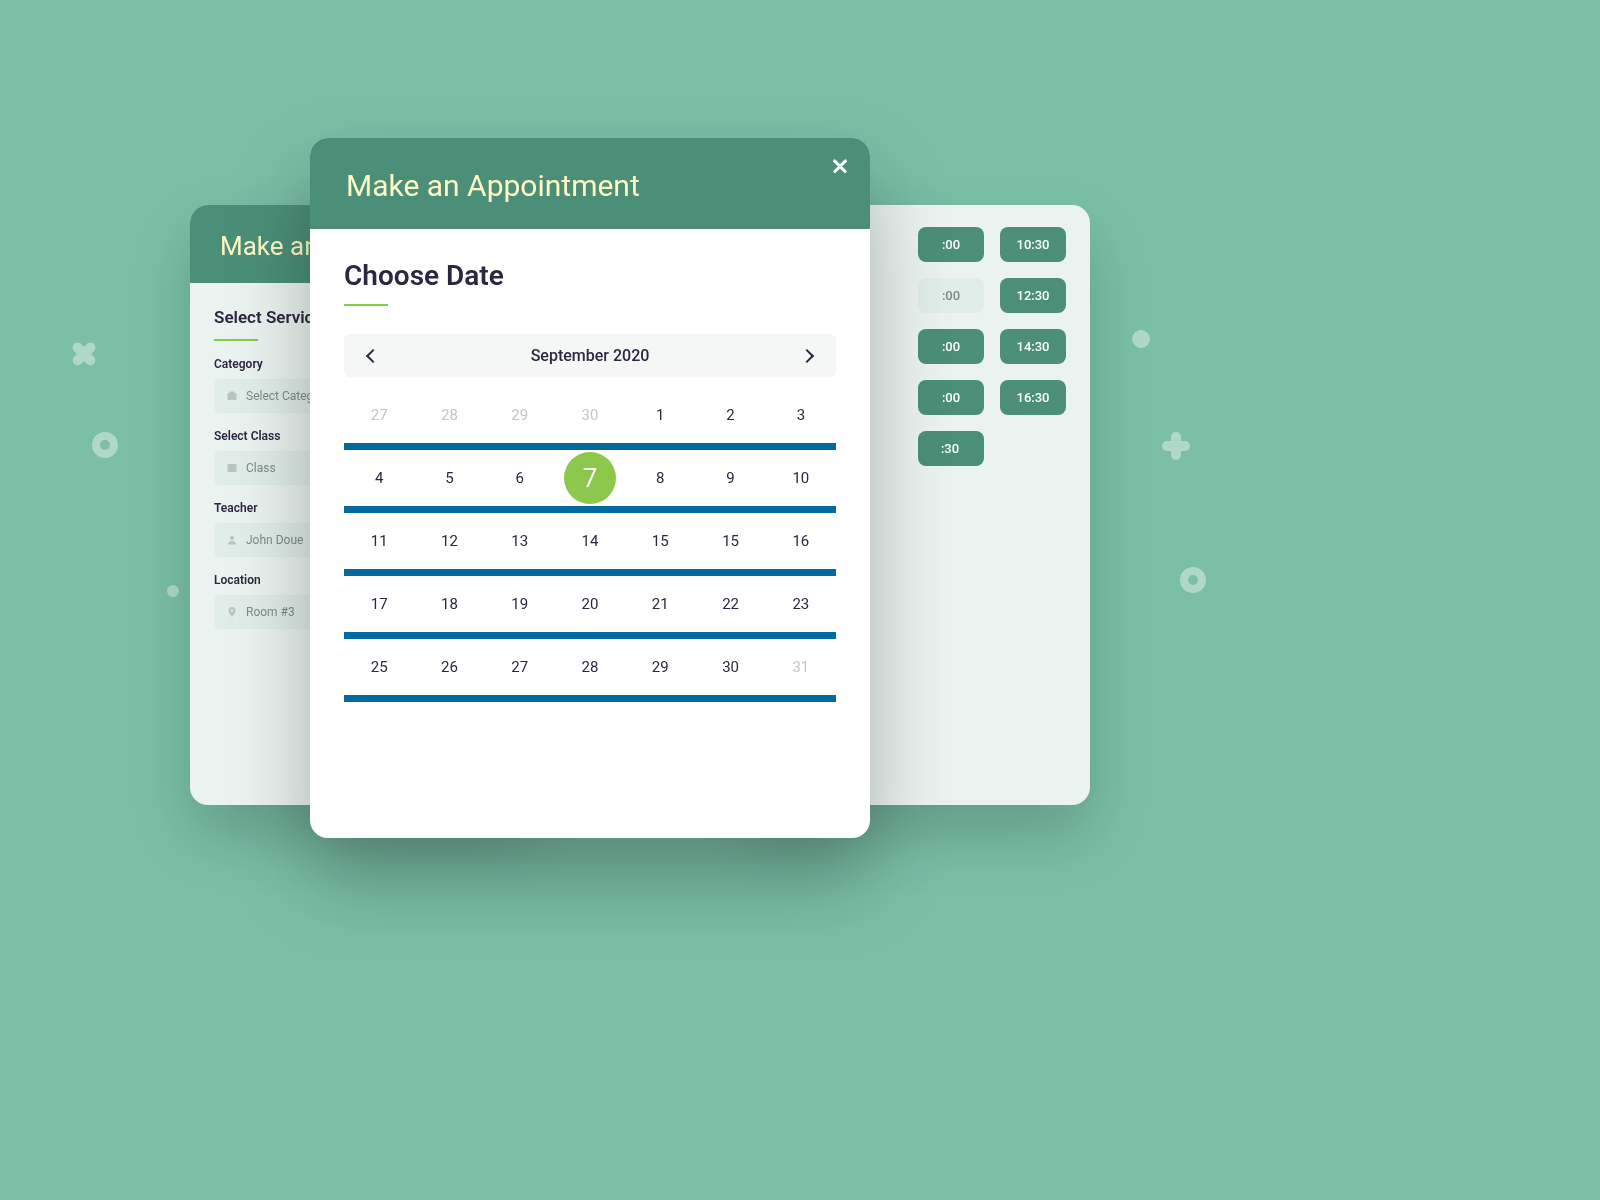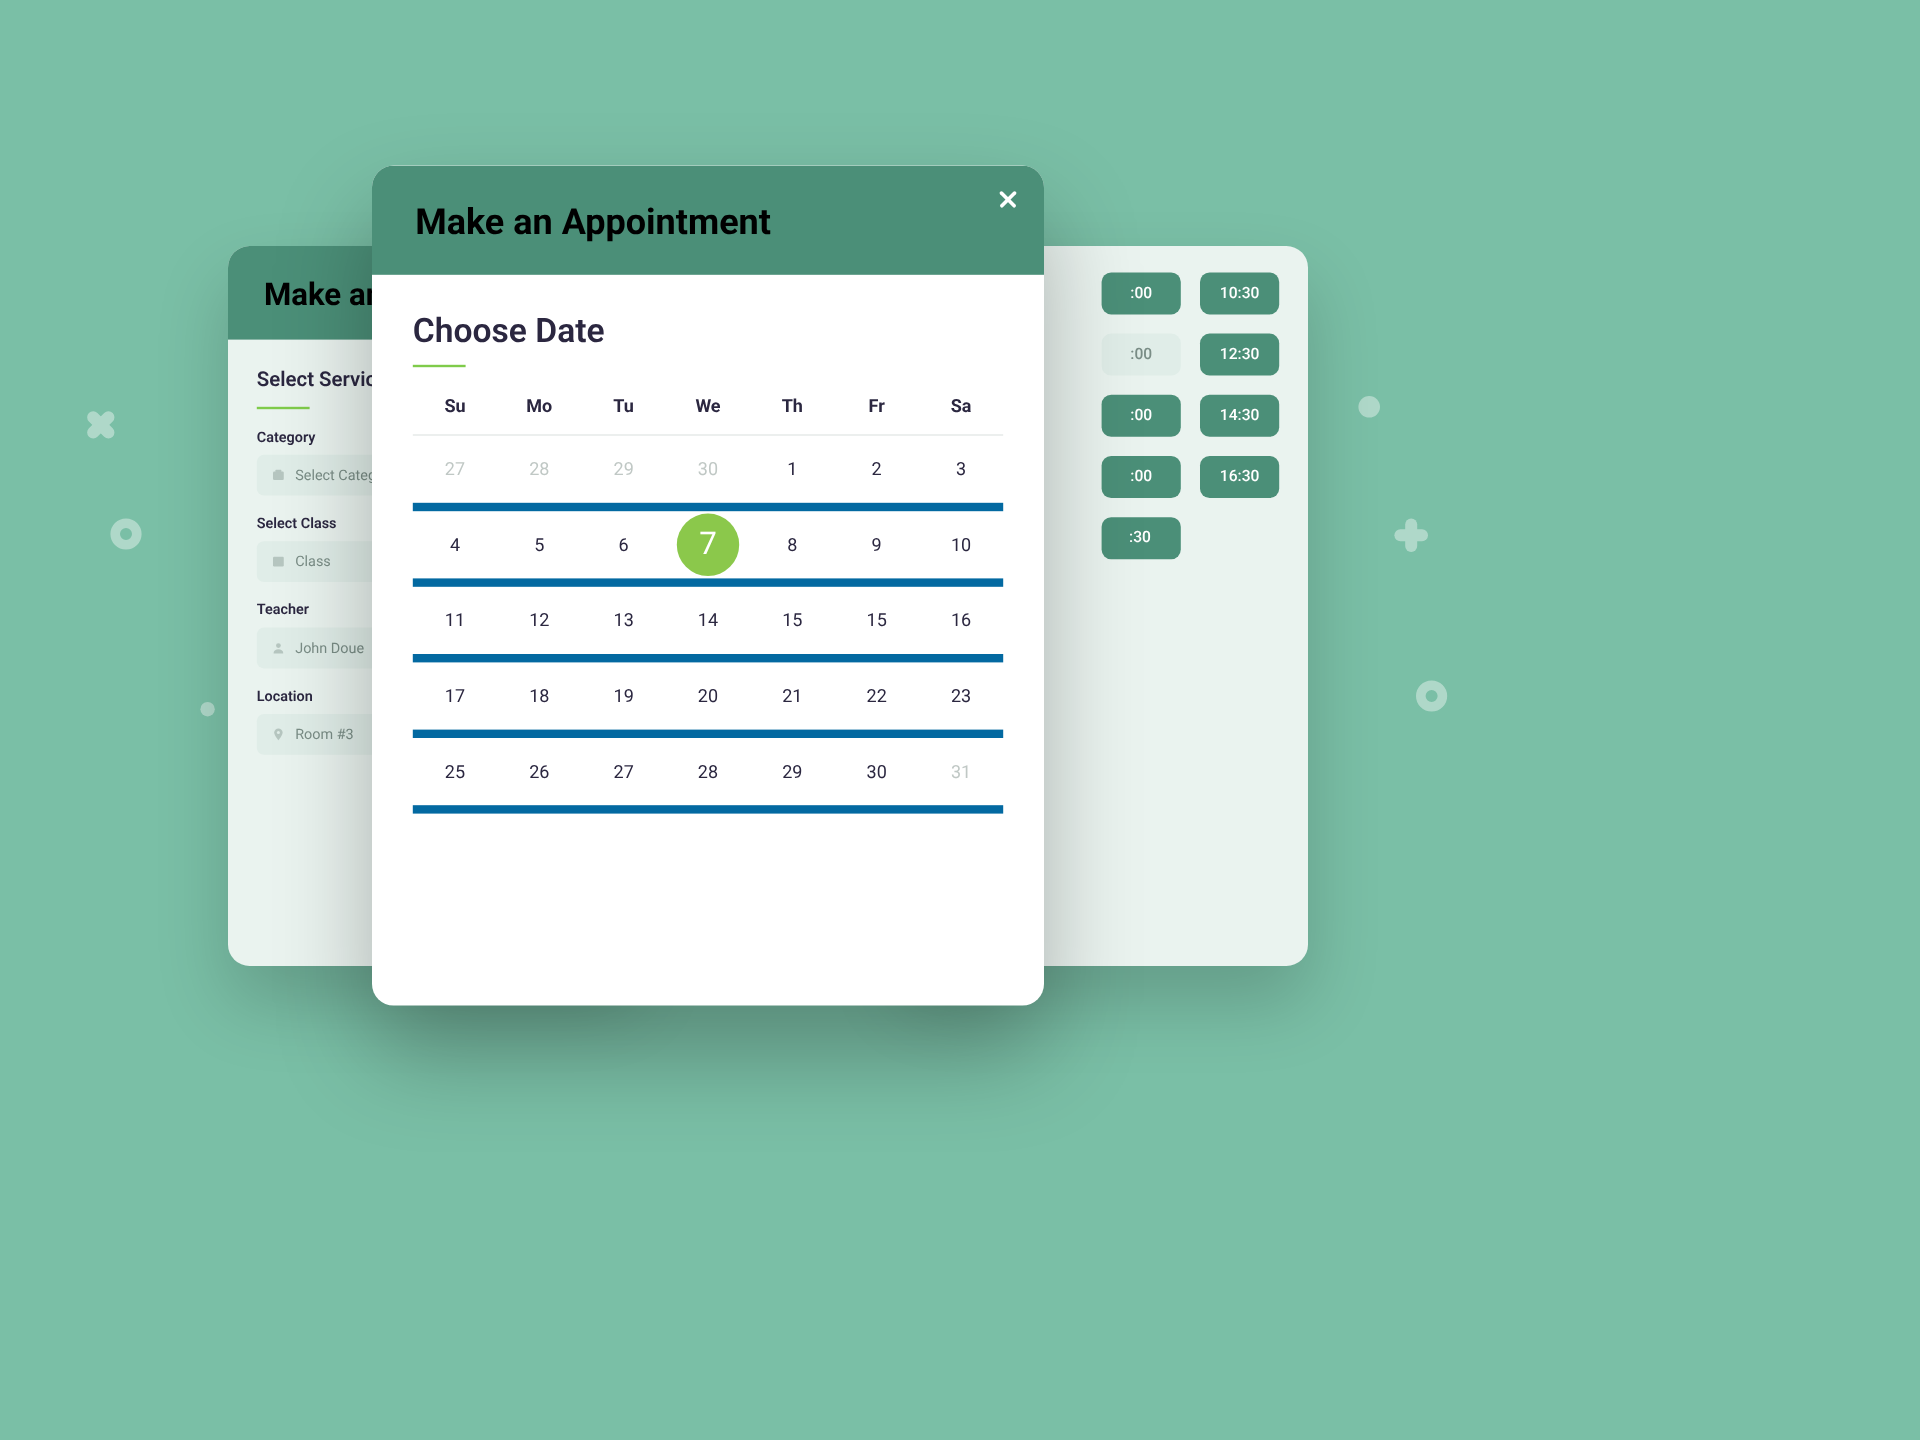--- a/index.html
+++ b/index.html
@@ -43,23 +43,23 @@
     overflow: hidden;
     box-shadow: 0 30px 60px rgba(0,0,0,0.18);
     background: #EAF3EF;
   }
   .card-header {
     background: #4B8F78;
     padding: 26px 30px 22px;
     position: relative;
   }
   .card-title {
-    color: #000000;
+    color: #fef9c3;
     font-size: 26px;
-    font-weight: 700;
+    font-weight: 400;
   }
   .close-icon {
     position: absolute;
     right: 20px;
     top: 18px;
     width: 20px; height: 20px;
     cursor: pointer;
   }
   .close-icon::before, .close-icon::after {
     content: ""; position: absolute; left: 50%; top: 50%;
@@ -264,31 +264,27 @@
 
 <div class="card card-center">
   <div class="card-header">
     <div class="card-title">Make an Appointment</div>
     <div class="close-icon"></div>
   </div>
   <div class="card-body">
     <div class="section-title">Choose Date</div>
     <div class="accent-line"></div>
 
+    <div class="cal-nav">
+      <div class="chev"></div>
+      <div class="cal-nav-label">September 2020</div>
+      <div class="chev right"></div>
+    </div>
 
     <div class="cal-grid" id="cal-grid">
-        <div class="cal-row head">
-          <div class="cal-cell">Su</div>
-          <div class="cal-cell">Mo</div>
-          <div class="cal-cell">Tu</div>
-          <div class="cal-cell">We</div>
-          <div class="cal-cell">Th</div>
-          <div class="cal-cell">Fr</div>
-          <div class="cal-cell">Sa</div>
-        </div>
         <div class="cal-row">
           <div class="cal-cell muted">
             <span>27</span>
           </div>
           <div class="cal-cell muted">
             <span>28</span>
           </div>
           <div class="cal-cell muted">
             <span>29</span>
           </div>

